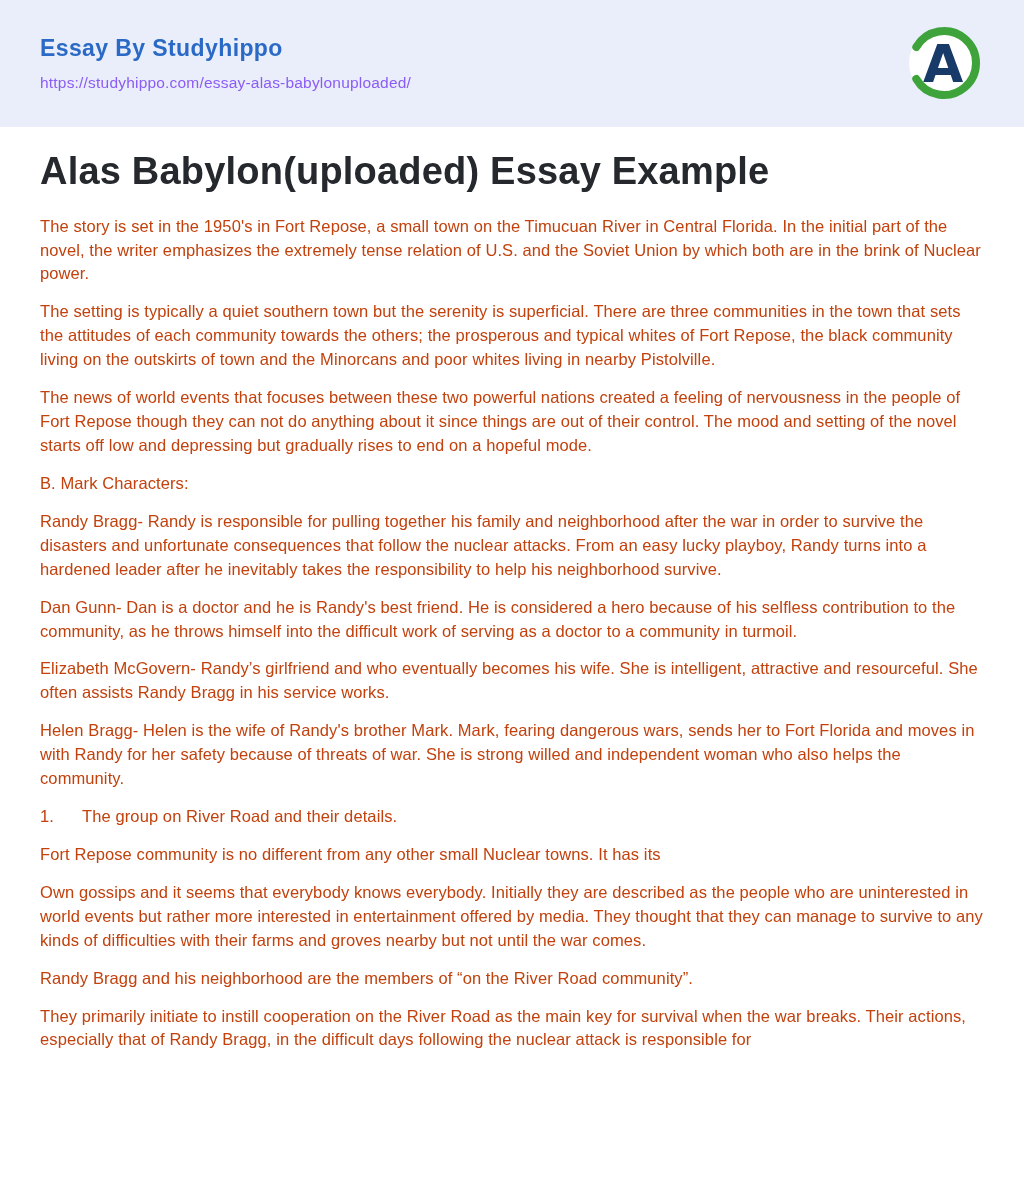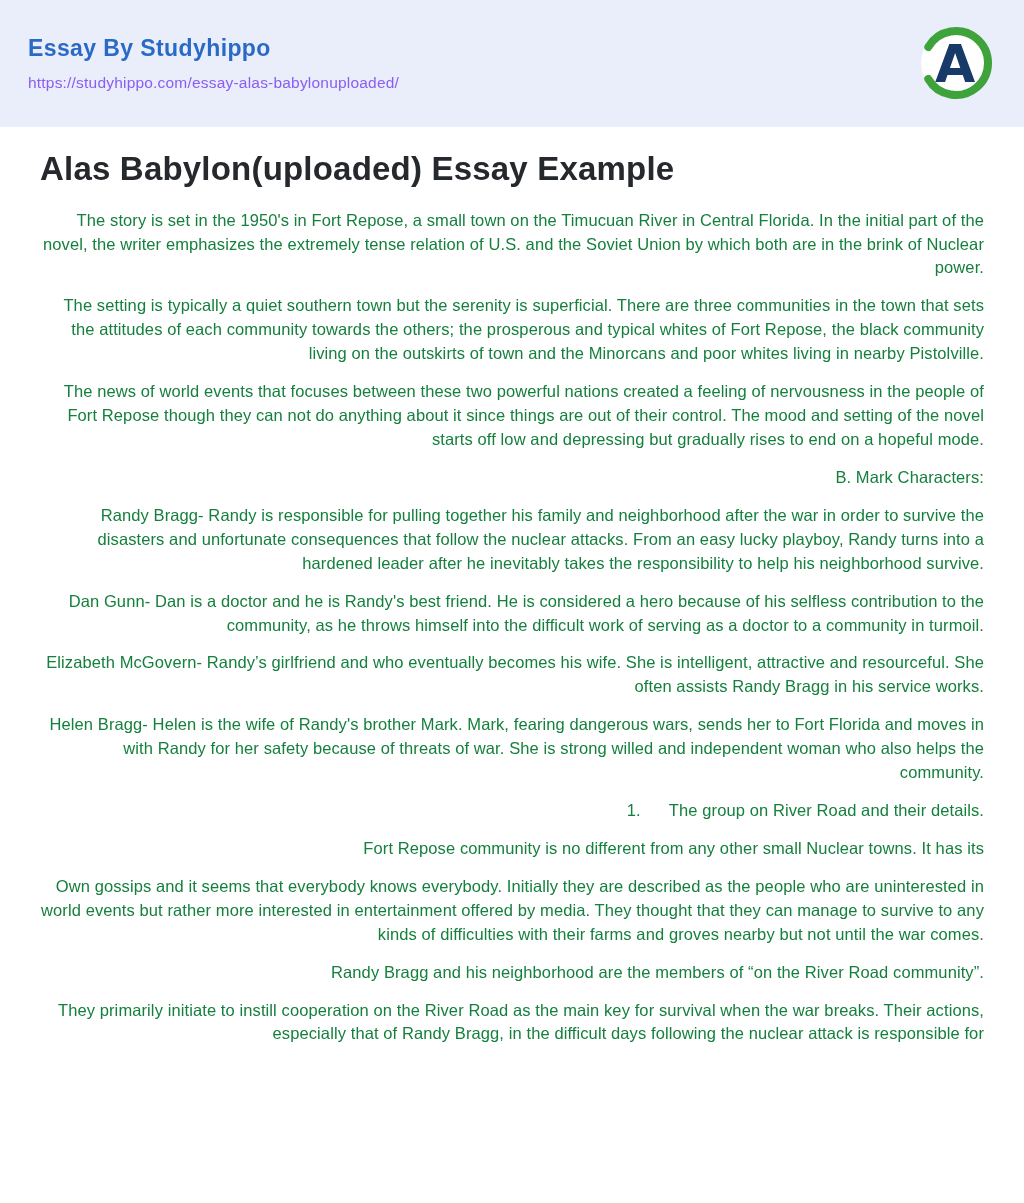--- a/index.html
+++ b/index.html
@@ -13,21 +13,21 @@
     min-height: 1203px;
     background: #ffffff;
     overflow: hidden;
   }
   .header {
     background: #e9eefa;
     height: 127px;
     display: flex;
     align-items: center;
     justify-content: space-between;
-    padding: 0 28px;
+    padding: 0 40px;
   }
   .header-text {
     display: flex;
     flex-direction: column;
   }
   .site-title {
     color: #2a6ac6;
     font-size: 23px;
     font-weight: 700;
     letter-spacing: 0.4px;
@@ -43,34 +43,33 @@
     width: 80px;
     height: 80px;
     flex: 0 0 auto;
     cursor: pointer;
   }
   .logo svg { display: block; width: 100%; height: 100%; }
   .content {
     padding: 22px 40px 0 40px;
   }
   .title {
-    font-size: 33px;
+    font-size: 38px;
     line-height: 1.2;
     color: #25282c;
     font-weight: 700;
     letter-spacing: 0.2px;
     margin: 0 0 20px 0;
   }
   .para {
     font-size: 16.5px;
-    color: #15803d;
+    color: #c2410c;
     line-height: 1.45;
     letter-spacing: 0.1px;
     margin-top: 14px;
-    text-align: right;
   }
 </style>
 </head>
 <body>
 
 <div class="page">
 
   <header class="header">
     <div class="header-text">
       <div class="site-title">Essay By Studyhippo</div>

